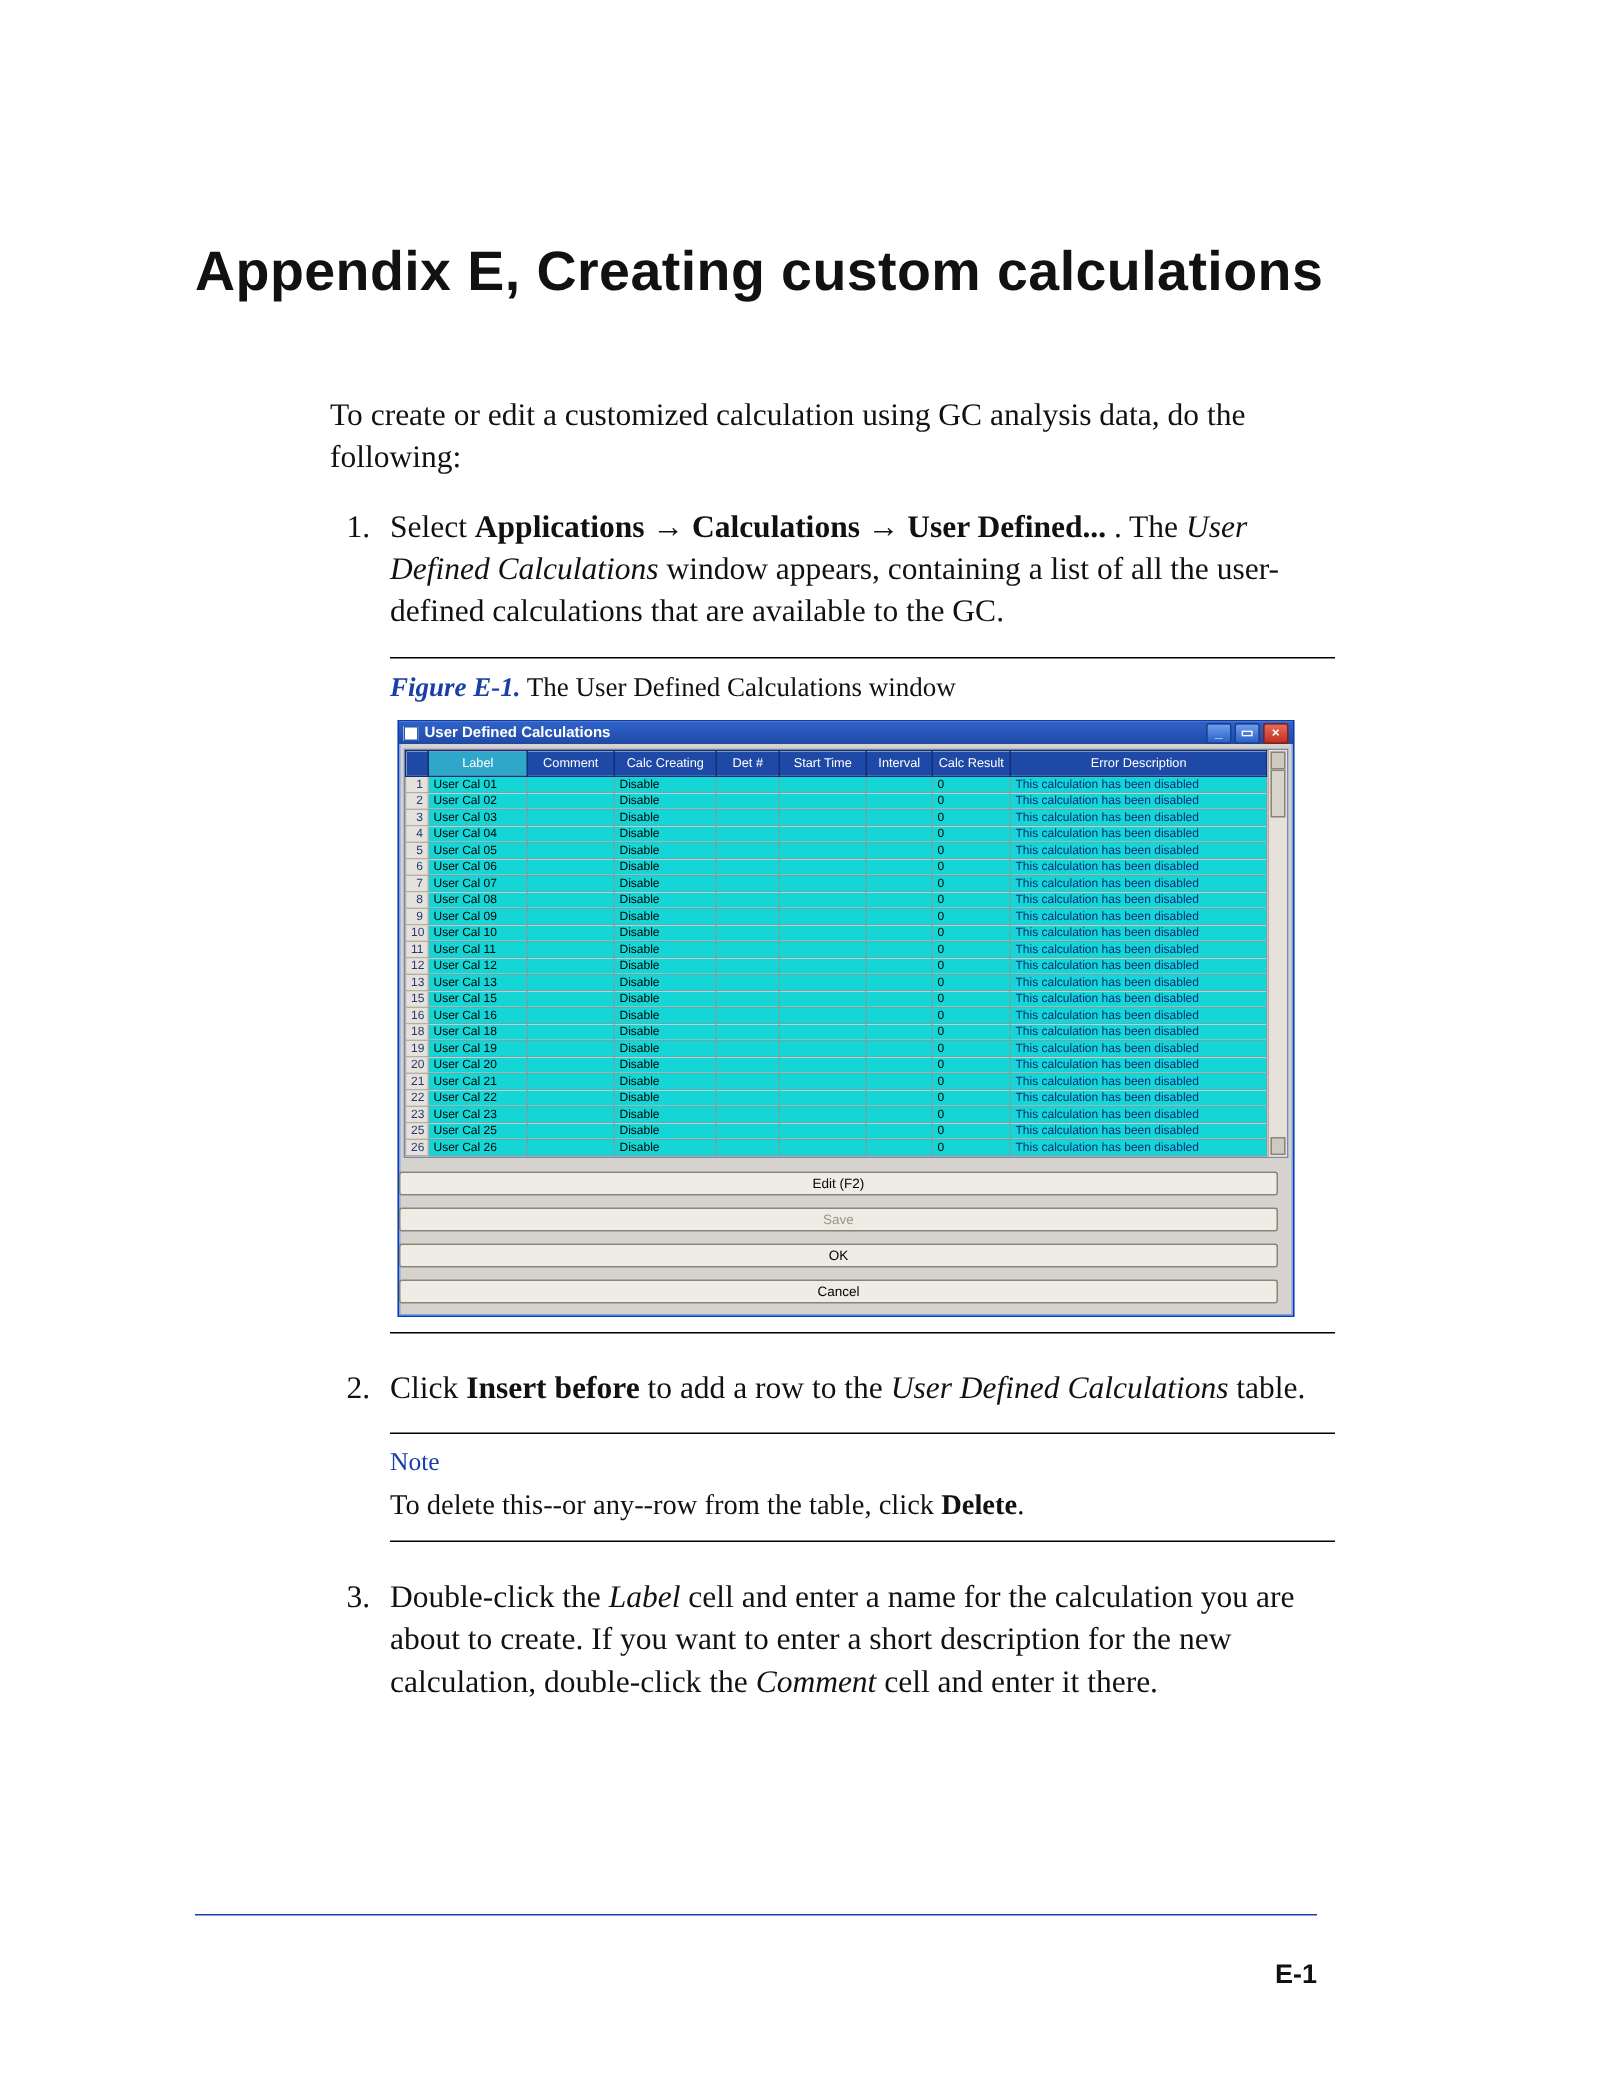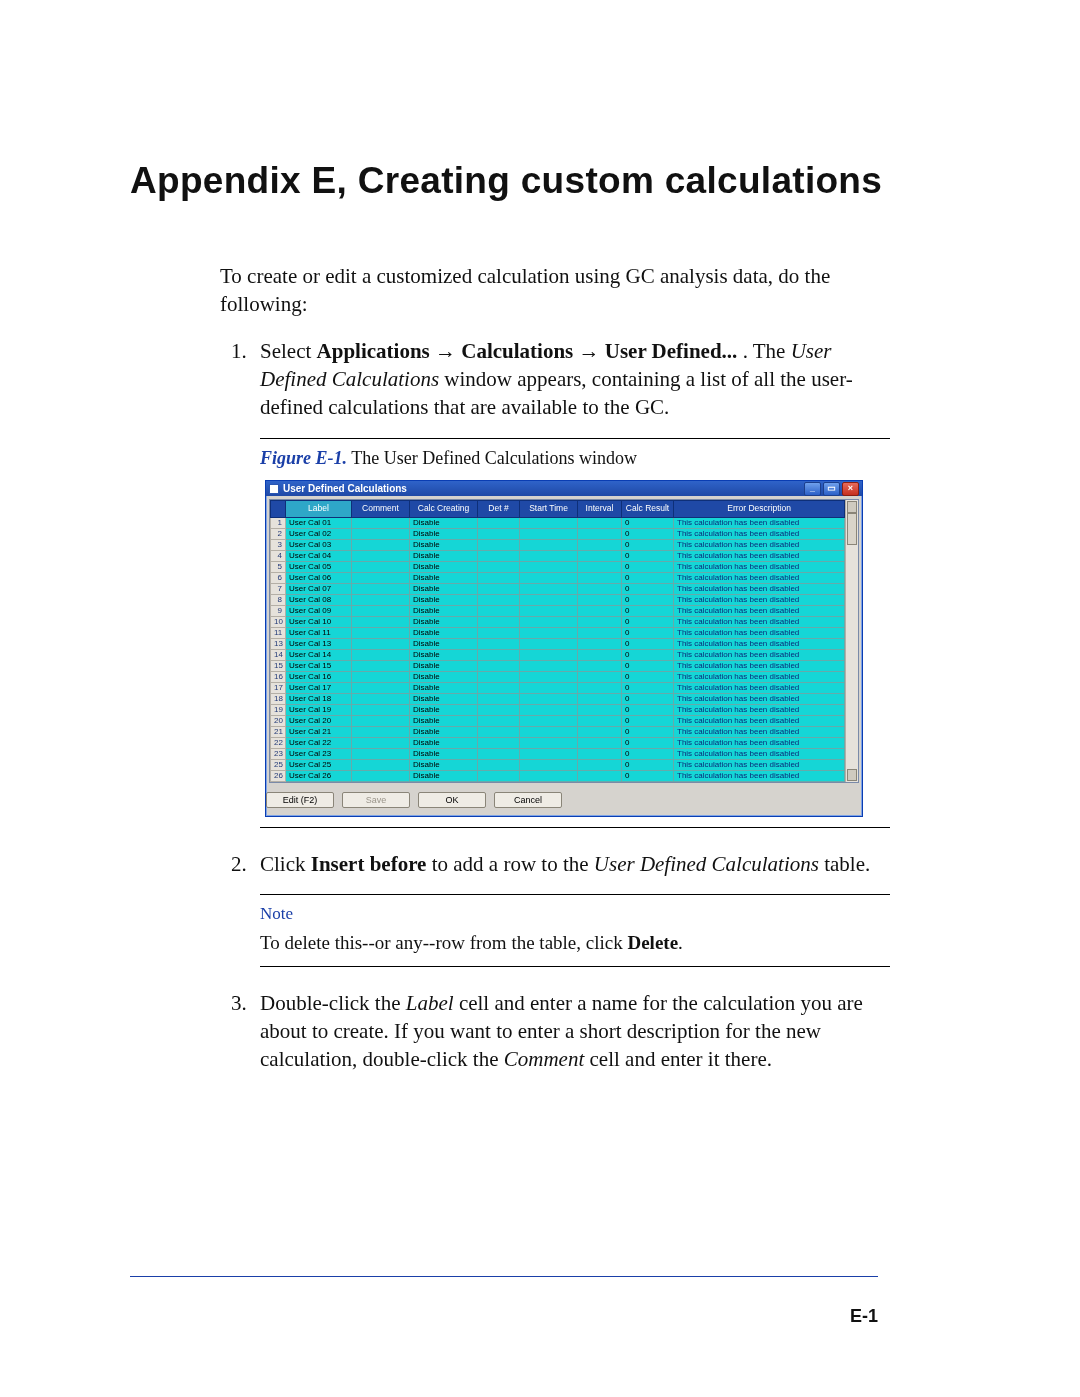--- a/index.html
+++ b/index.html
@@ -170,22 +170,24 @@
     background: #cfcabf;
     border: 1px solid #8a8578;
     height: 10px;
   }
   .vscroll .arrow.up { top: 1px; }
   .vscroll .arrow.dn { bottom: 1px; }
   .vscroll .thumb { top: 13px; height: 30px; background:#d9d4c9;}
 
   .btnbar {
     display: flex;
+    justify-content: flex-end;
     gap: 8px;
     padding: 6px 10px 8px 0;
+    flex-direction: column;
   }
   .btn {
     font-size: 9px;
     padding: 1px 10px;
     min-width: 46px;
     text-align: center;
     background: #efece5;
     border: 1px solid #8a8578;
     border-radius: 2px;
   }
@@ -385,66 +387,55 @@
                       <td>User Cal 11</td>
                       <td></td>
                       <td>Disable</td>
                       <td></td>
                       <td></td>
                       <td></td>
                       <td>0</td>
                       <td class="err">This calculation has been disabled</td>
                     </tr>
                     <tr>
+                      <td class="rn">12</td>
+                      <td>User Cal 12</td>
+                      <td></td>
+                      <td>Disable</td>
+                      <td></td>
+                      <td></td>
+                      <td></td>
+                      <td>0</td>
+                      <td class="err">This calculation has been disabled</td>
+                    </tr>
+                    <tr>
                       <td class="rn">13</td>
                       <td>User Cal 13</td>
                       <td></td>
                       <td>Disable</td>
                       <td></td>
                       <td></td>
                       <td></td>
                       <td>0</td>
                       <td class="err">This calculation has been disabled</td>
                     </tr>
                     <tr>
-                      <td class="rn">14</td>
-                      <td>User Cal 14</td>
-                      <td></td>
-                      <td>Disable</td>
-                      <td></td>
-                      <td></td>
-                      <td></td>
-                      <td>0</td>
-                      <td class="err">This calculation has been disabled</td>
-                    </tr>
-                    <tr>
                       <td class="rn">15</td>
                       <td>User Cal 15</td>
                       <td></td>
                       <td>Disable</td>
                       <td></td>
                       <td></td>
                       <td></td>
                       <td>0</td>
                       <td class="err">This calculation has been disabled</td>
                     </tr>
                     <tr>
                       <td class="rn">16</td>
                       <td>User Cal 16</td>
-                      <td></td>
-                      <td>Disable</td>
-                      <td></td>
-                      <td></td>
-                      <td></td>
-                      <td>0</td>
-                      <td class="err">This calculation has been disabled</td>
-                    </tr>
-                    <tr>
-                      <td class="rn">17</td>
-                      <td>User Cal 17</td>
                       <td></td>
                       <td>Disable</td>
                       <td></td>
                       <td></td>
                       <td></td>
                       <td>0</td>
                       <td class="err">This calculation has been disabled</td>
                     </tr>
                     <tr>
                       <td class="rn">18</td>

